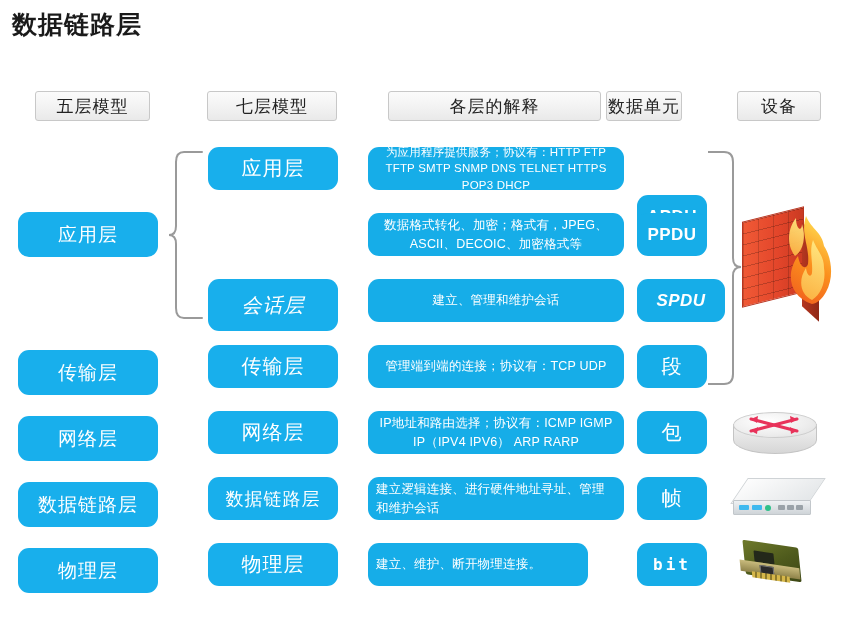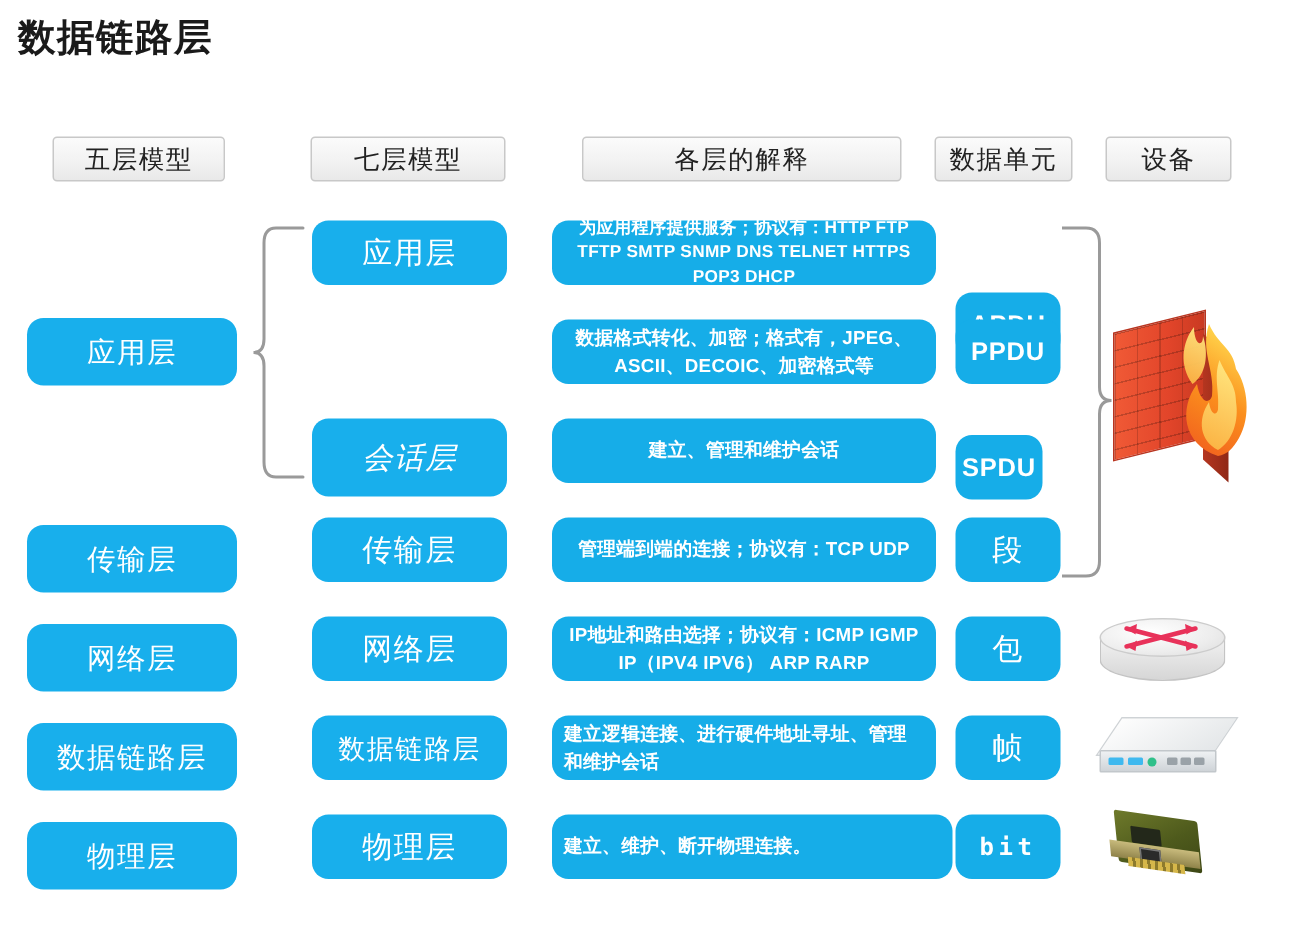--- a/index.html
+++ b/index.html
@@ -56,21 +56,21 @@
     letter-spacing: 1px;
     background: #18AFEC;
   }
   .pill.layer5 {
     font-size: 19px;
     letter-spacing: 1px;
     background: #18AFEC;
   }
   .pill.desc {
     font-size: 11.5px;
-    font-weight: bold;
+    font-weight: normal;
     line-height: 1.45;
     text-align: center;
     padding: 20px 8px;
     letter-spacing: 0.2px;
   }
   .pill.desc.left {
     justify-content: flex-start;
     text-align: left;
     font-size: 12.5px;
   }
@@ -197,21 +197,21 @@
 </head>
 <body>
 
 <div id="page">
 
   <div id="title">数据链路层</div>
 
   <div class="hdr" style="left:35px;  top:91px; width:115px;">五层模型</div>
   <div class="hdr" style="left:207px; top:91px; width:130px;">七层模型</div>
   <div class="hdr" style="left:388px; top:91px; width:213px;">各层的解释</div>
-  <div class="hdr" style="left:623px; top:91px; width:92px;">数据单元</div>
+  <div class="hdr" style="left:606px; top:91px; width:76px;">数据单元</div>
   <div class="hdr" style="left:737px; top:91px; width:84px;">设备</div>
 
   <div class="pill layer5" style="left:18px; top:212px; width:140px; height:45px;">应用层</div>
   <div class="pill layer5" style="left:18px; top:350px; width:140px; height:45px;">传输层</div>
   <div class="pill layer5" style="left:18px; top:416px; width:140px; height:45px;">网络层</div>
   <div class="pill layer5" style="left:18px; top:482px; width:140px; height:45px;">数据链路层</div>
   <div class="pill layer5" style="left:18px; top:548px; width:140px; height:45px;">物理层</div>
 
   <div class="brace" style="left:168px; top:150px;">
     <svg width="36" height="170" viewBox="0 0 36 170" fill="none" stroke="#9a9a9a" stroke-width="2" stroke-linecap="round">
@@ -225,25 +225,25 @@
   <div class="pill layer" style="left:208px; top:411px; width:130px; height:43px;">网络层</div>
   <div class="pill layer" style="left:208px; top:477px; width:130px; height:43px; font-size:18px;">数据链路层</div>
   <div class="pill layer" style="left:208px; top:543px; width:130px; height:43px;">物理层</div>
 
   <div class="pill desc" style="left:368px; top:147px; width:256px; height:43px;">为应用程序提供服务；协议有：HTTP FTP TFTP SMTP SNMP DNS TELNET HTTPS POP3 DHCP</div>
   <div class="pill desc big" style="left:368px; top:213px; width:256px; height:43px;">数据格式转化、加密；格式有，JPEG、ASCII、DECOIC、加密格式等</div>
   <div class="pill desc big" style="left:368px; top:279px; width:256px; height:43px;text-align:center;">建立、管理和维护会话</div>
   <div class="pill desc big" style="left:368px; top:345px; width:256px; height:43px;">管理端到端的连接；协议有：TCP UDP</div>
   <div class="pill desc big" style="left:368px; top:411px; width:256px; height:43px;">IP地址和路由选择；协议有：ICMP IGMP IP（IPV4 IPV6） ARP RARP</div>
   <div class="pill desc left" style="left:368px; top:477px; width:256px; height:43px;">建立逻辑连接、进行硬件地址寻址、管理和维护会话</div>
-  <div class="pill desc left" style="left:368px; top:543px; width:267px; height:43px;">建立、维护、断开物理连接。</div>
+  <div class="pill desc left" style="left:368px; top:543px; width:220px; height:43px;">建立、维护、断开物理连接。</div>
 
   <div class="pill unit" style="left:637px; top:147px; width:70px; height:43px;margin-top:48px;">APDU</div>
   <div class="pill unit" style="left:637px; top:213px; width:70px; height:43px;">PPDU</div>
-  <div class="pill unit" style="left:637px; top:290px; width:58px; height:43px;">SPDU</div>
+  <div class="pill unit" style="left:637px; top:279px; width:88px; height:43px;font-style:italic;">SPDU</div>
   <div class="pill unit cjk" style="left:637px; top:345px; width:70px; height:43px;">段</div>
   <div class="pill unit cjk" style="left:637px; top:411px; width:70px; height:43px;">包</div>
   <div class="pill unit cjk" style="left:637px; top:477px; width:70px; height:43px;">帧</div>
   <div class="pill unit mono" style="left:637px; top:543px; width:70px; height:43px;">bit</div>
 
   <div class="brace" style="left:708px; top:150px;">
     <svg width="34" height="236" viewBox="0 0 34 236" fill="none" stroke="#9a9a9a" stroke-width="2" stroke-linecap="round">
       <path d="M0 2 H16 Q25 2 25 12 V108 Q25 117 33 117 Q25 117 25 126 V224 Q25 234 16 234 H0"></path>
     </svg>
   </div>

